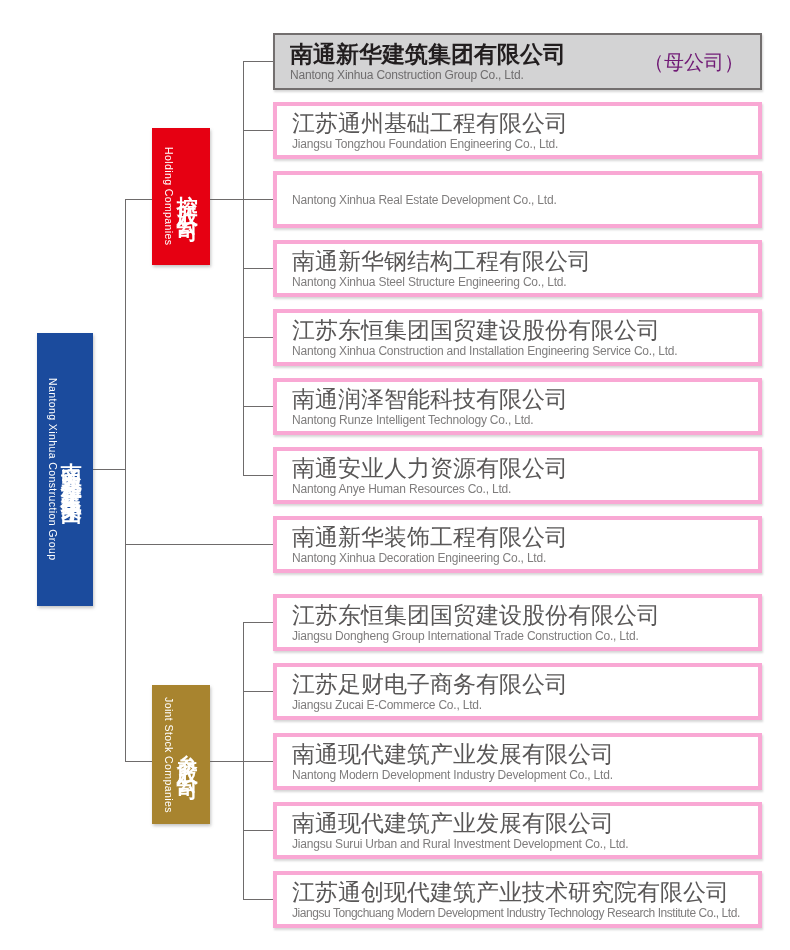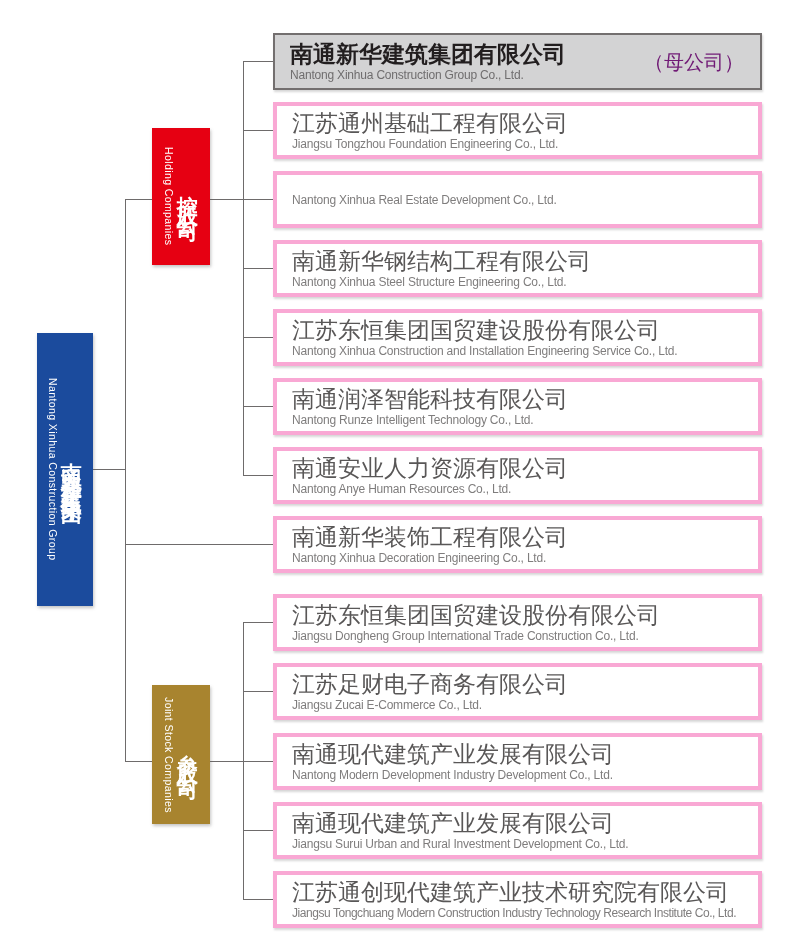--- a/index.html
+++ b/index.html
@@ -135,16 +135,16 @@
     <div class="en">Nantong Modern Development Industry Development Co., Ltd.</div>
   </div>
 
   <div class="company" style="top:802px">
     <div class="zh">南通现代建筑产业发展有限公司</div>
     <div class="en">Jiangsu Surui Urban and Rural Investment Development Co., Ltd.</div>
   </div>
 
   <div class="company l13" style="top:871px">
     <div class="zh">江苏通创现代建筑产业技术研究院有限公司</div>
-    <div class="en">Jiangsu Tongchuang Modern Construction Industry Technology Research Institute Co., Ltd.</div>
+    <div class="en">Jiangsu Tongchuang Modern Development Industry Technology Research Institute Co., Ltd.</div>
   </div>
 
 </div>
 
 </body></html>

